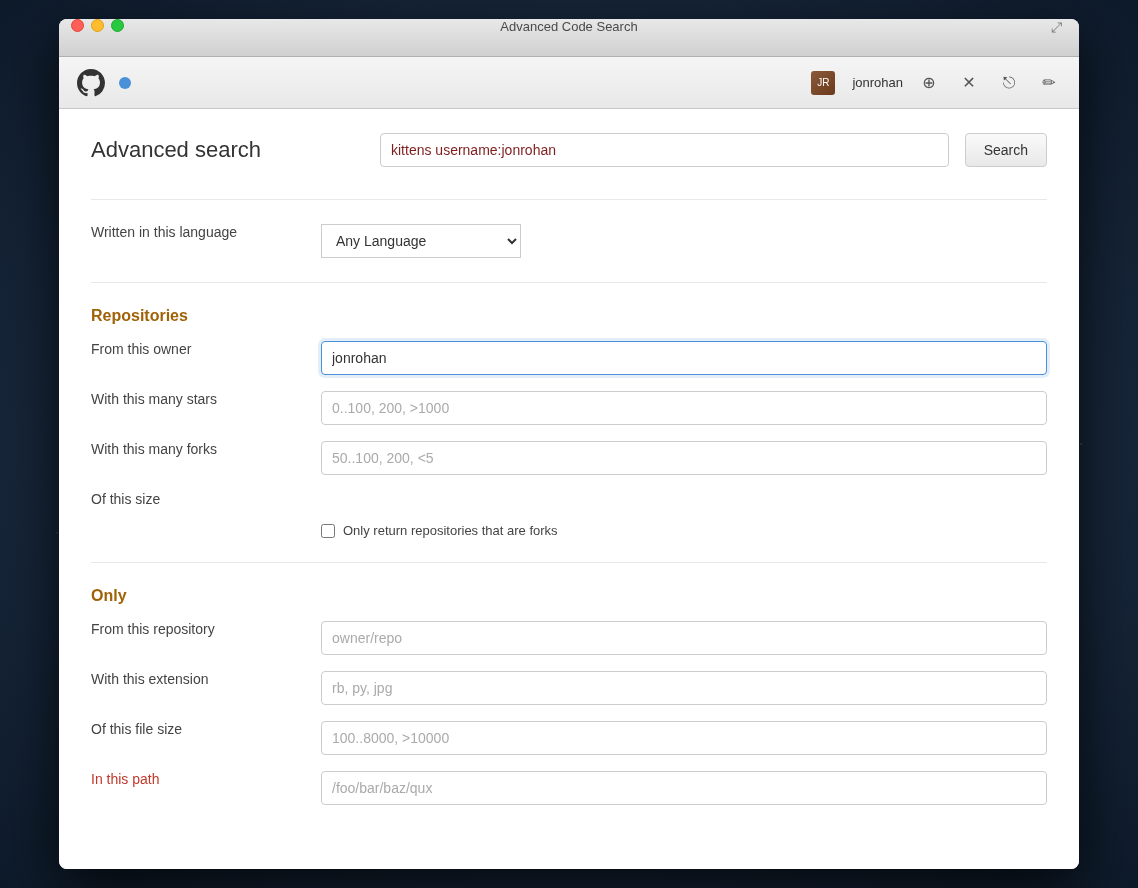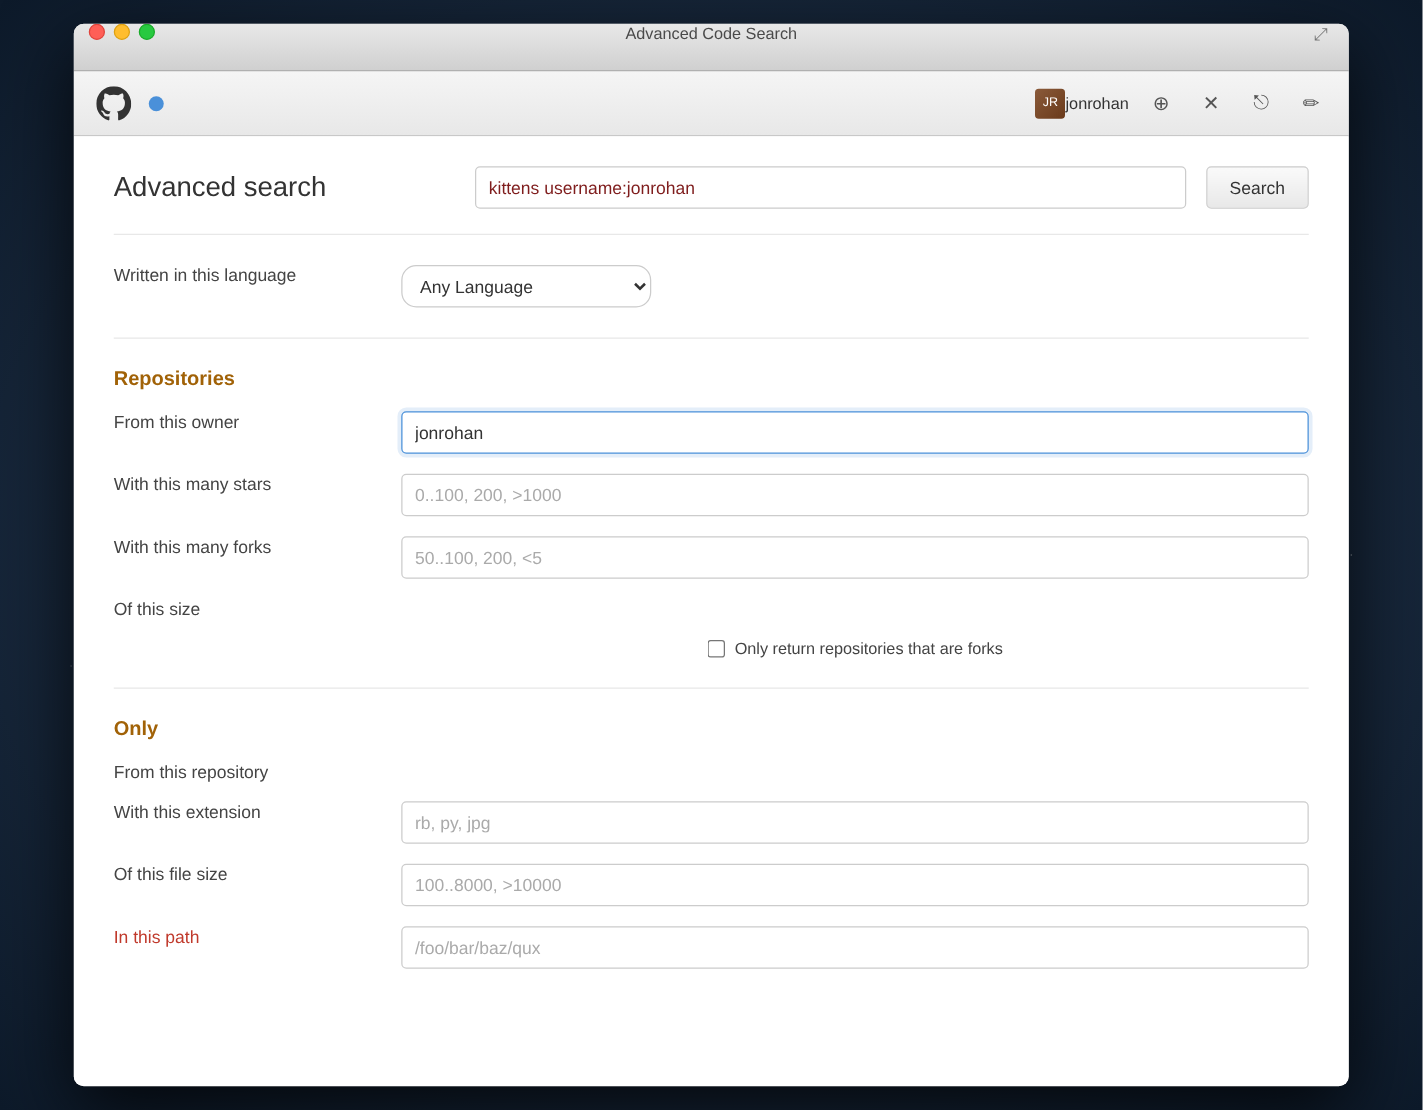--- a/index.html
+++ b/index.html
@@ -123,21 +123,21 @@
       height: 12px;
       background: #4a90d9;
       border-radius: 50%;
     }
 
     .toolbar-spacer { flex: 1; }
 
     .toolbar-user {
       display: flex;
       align-items: center;
-      gap: 0;
+      gap: 17px;
       font-size: 13px;
       color: #333;
       cursor: pointer;
     }
 
     .toolbar-avatar {
       width: 24px;
       height: 24px;
       border-radius: 3px;
       background: linear-gradient(135deg, #8a5a3a, #6a3a1a);
@@ -166,21 +166,21 @@
       padding: 24px 32px;
       min-height: 760px;
     }
 
     
     .search-header {
       display: flex;
       align-items: center;
       gap: 16px;
       margin-bottom: 24px;
-      padding-bottom: 20px;
+      padding-bottom: 32px;
       border-bottom: 1px solid #e8e8e8;
     }
 
     .search-header-title {
       font-size: 22px;
       font-weight: 300;
       color: #333;
       white-space: nowrap;
       flex: 0 0 230px;
     }
@@ -244,21 +244,21 @@
 
     .form-input.active {
       border-color: #4a90d9;
       box-shadow: 0 0 0 3px rgba(74,144,217,0.15);
     }
 
     .form-select {
       height: 34px;
       width: 200px;
       border: 1px solid #ccc;
-      border-radius: 12px;
+      border-radius: 0;
       padding: 0 10px;
       font-size: 14px;
       color: #333;
       background: #fff;
       appearance: auto;
       cursor: pointer;
       outline: none;
     }
 
     .section-title {
@@ -275,21 +275,20 @@
       margin: 24px 0;
     }
 
     
     .checkbox-row {
       display: flex;
       align-items: center;
       gap: 8px;
       margin-left: 230px;
       margin-bottom: 16px;
-      justify-content: center;
     }
 
     .checkbox-row input[type="checkbox"] {
       width: 14px;
       height: 14px;
       cursor: pointer;
     }
 
     .checkbox-label {
       font-size: 13px;
@@ -387,20 +386,21 @@
       <input type="checkbox" style="">
       <label class="checkbox-label">Only return repositories that are forks</label>
     </div>
 
     <hr class="section-divider">
 
     <div class="section-title">Only</div>
 
     <div class="form-row">
       <div class="form-label">From this repository</div>
+      <input class="form-input" type="text" placeholder="owner/repo" style="">
     </div>
 
     <div class="form-row">
       <div class="form-label">With this extension</div>
       <input class="form-input" type="text" placeholder="rb, py, jpg" style="">
     </div>
 
     <div class="form-row">
       <div class="form-label">Of this file size</div>
       <input class="form-input" type="text" placeholder="100..8000, &gt;10000" style="">

